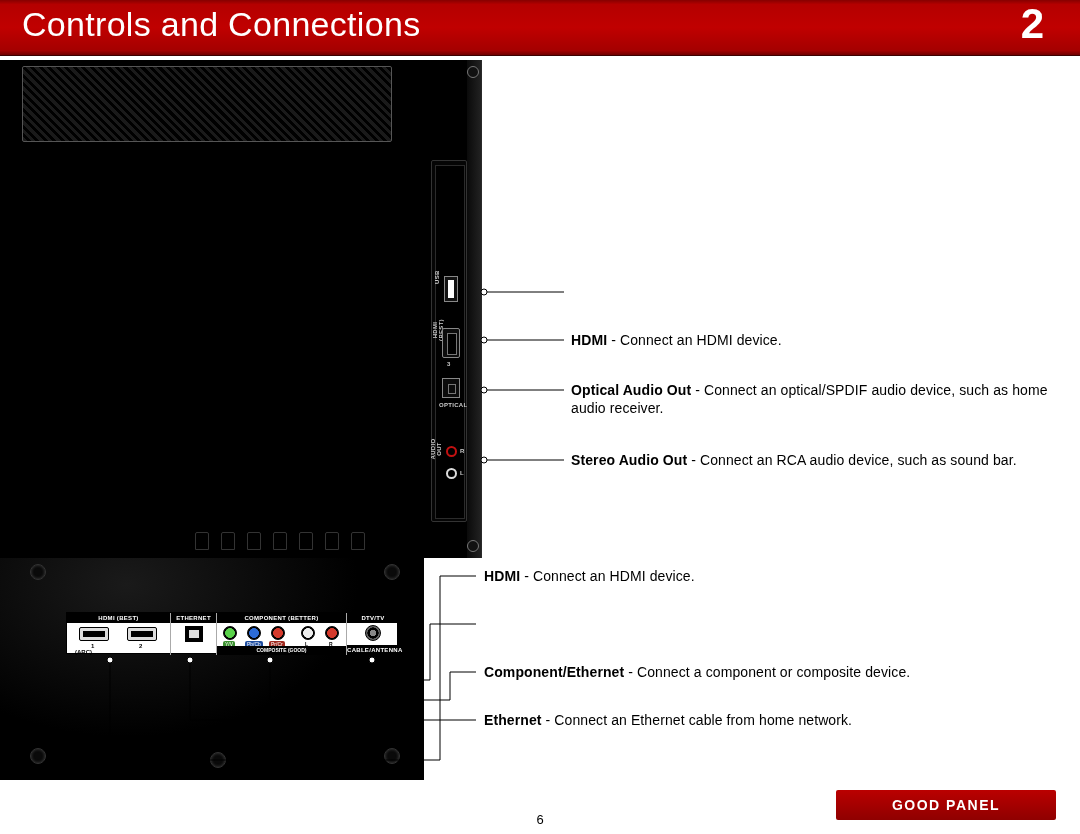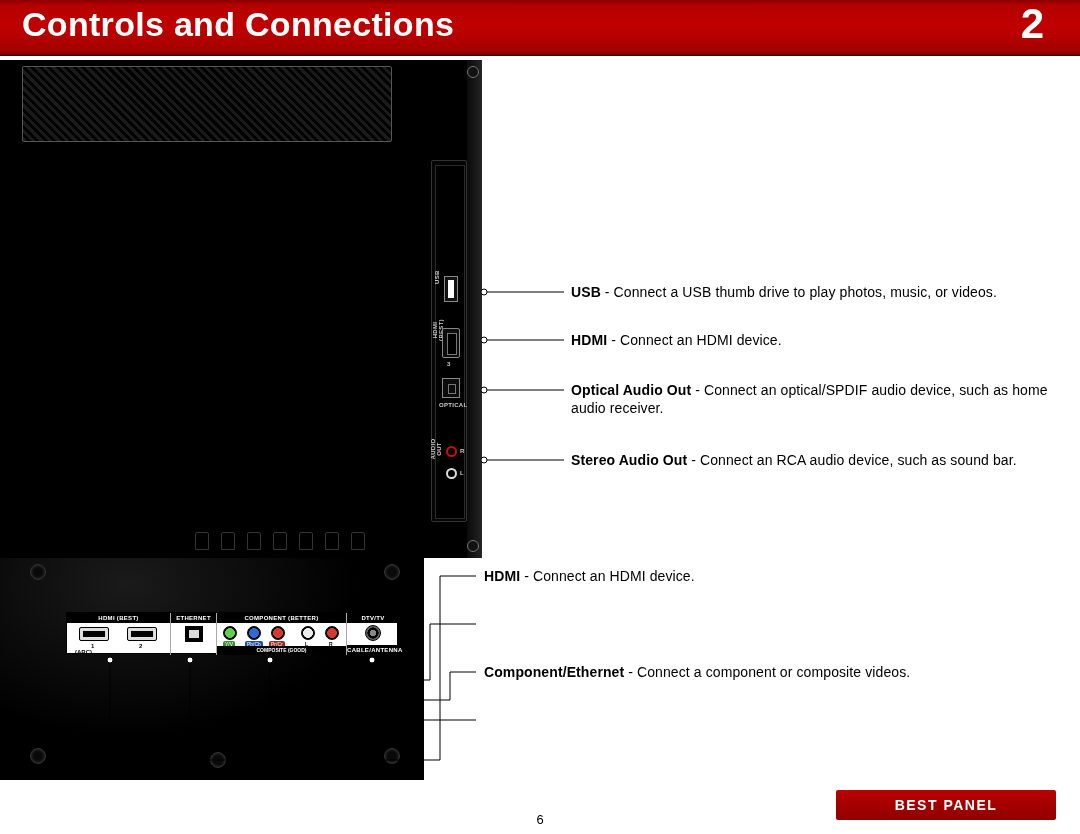--- a/index.html
+++ b/index.html
@@ -5,21 +5,21 @@
   * { margin: 0; padding: 0; box-sizing: border-box; }
   html, body { width: 1080px; height: 834px; font-family: Arial, Helvetica, sans-serif; background: #fff; overflow: hidden; }
   .page { width: 1080px; height: 834px; position: relative; background: #fff; }
 
   
   .header {
     position: absolute; top: 0; left: 0; width: 1080px; height: 56px;
     background: linear-gradient(to bottom, #860000 0%, #b40000 8%, #c00000 50%, #a40000 92%, #700000 100%);
     border-bottom: 1px solid #3d0000;
   }
-  .header-title { position: absolute; left: 22px; top: 5px; color: #fff; font-size: 34px; font-weight: 700; letter-spacing: .3px; }
+  .header-title { position: absolute; left: 22px; top: 5px; color: #fff; font-size: 34px; font-weight: 400; letter-spacing: .3px; }
   .header-chapter { position: absolute; right: 36px; top: 0px; color: #fff; font-size: 42px; font-weight: 700; }
 
   
   .tv {
     position: absolute; left: 0; top: 60px; width: 482px; height: 498px;
     background: #000; border-right: 1px solid #2a2a2a;
   }
   .tv-edge { position: absolute; top: 0; right: 0; width: 14px; height: 498px; background: linear-gradient(to right,#0a0a0a,#222); }
   .tv-screw { position: absolute; width: 12px; height: 12px; border: 1px solid #777; border-radius: 50%; background: #111; }
   .tv-screw.tr { top: 6px; right: 2px; }
@@ -227,35 +227,35 @@
     <circle cx="190" cy="660" r="3"></circle>
     <path d="M190 663 L190 720 L460 720 L460 720 L476 720"></path>
 
     <circle cx="270" cy="660" r="3"></circle>
     <path d="M270 663 L270 700 L450 700 L450 672 L476 672"></path>
 
     <circle cx="372" cy="660" r="3"></circle>
     <path d="M372 663 L372 680 L430 680 L430 624 L476 624"></path>
   </svg>
 
-  <div class="desc" style="left:571px; top:284px; width:480px;">
-    <b>USB</b><span> - Connect a USB thumb drive to play photos, music, or videos.</span>
-  </div>
   <div class="desc" style="left:571px; top:332px; width:480px;">
     <b>HDMI</b><span> - Connect an HDMI device.</span>
   </div>
   <div class="desc" style="left:571px; top:382px; width:480px;">
     <b>Optical Audio Out</b><span> - Connect an optical/SPDIF audio device, such as home audio receiver.</span>
   </div>
   <div class="desc" style="left:571px; top:452px; width:490px;">
     <b>Stereo Audio Out</b><span> - Connect an RCA audio device, such as sound bar.</span>
   </div>
 
   <div class="desc" style="left:484px; top:568px; width:560px;">
     <b>HDMI</b><span> - Connect an HDMI device.</span>
   </div>
   <div class="desc" style="left:484px; top:664px; width:580px;">
-    <b>Component/Ethernet</b><span> - Connect a component or composite videos.</span>
-  </div>
-
-  <div class="back-panel-tag">BEST PANEL</div>
+    <b>Component/Ethernet</b><span> - Connect a component or composite device.</span>
+  </div>
+  <div class="desc" style="left:484px; top:712px; width:560px;">
+    <b>Ethernet</b><span> - Connect an Ethernet cable from home network.</span>
+  </div>
+
+  <div class="back-panel-tag">GOOD PANEL</div>
   <div class="page-num">6</div>
 </div>
 
 </body></html>

